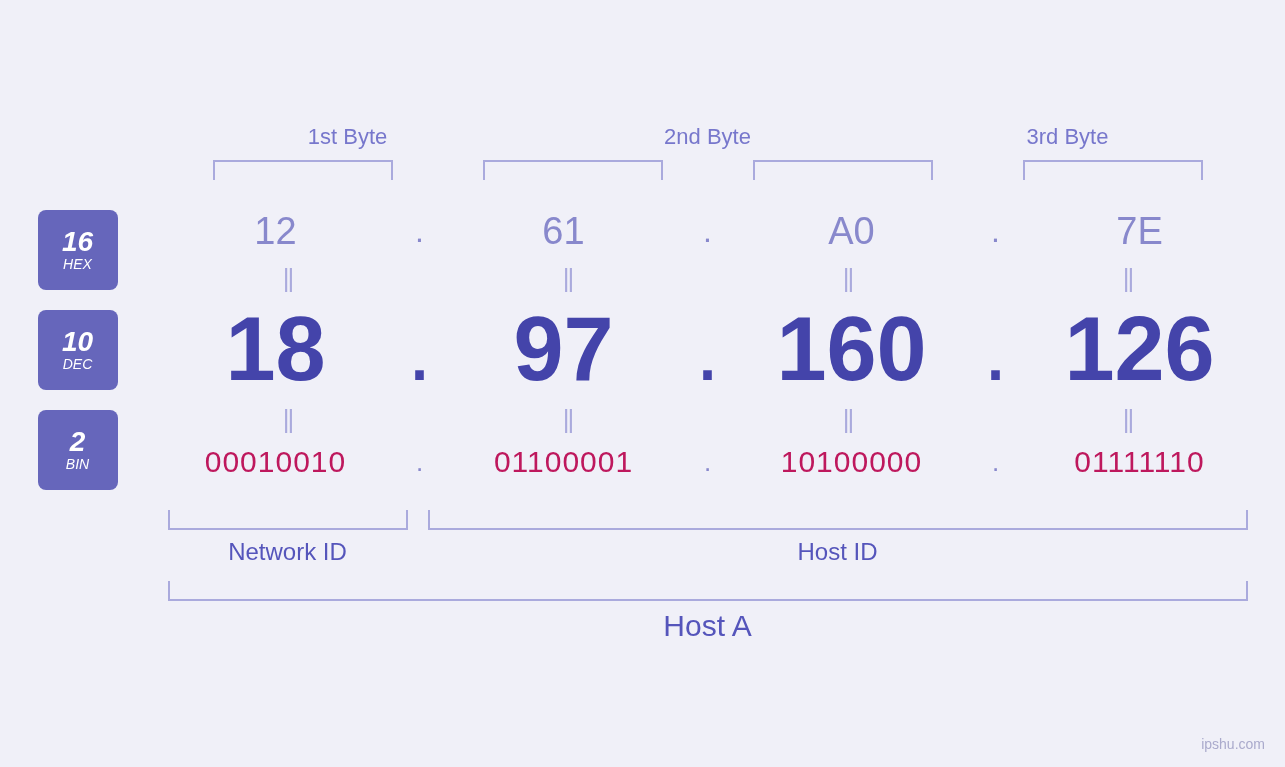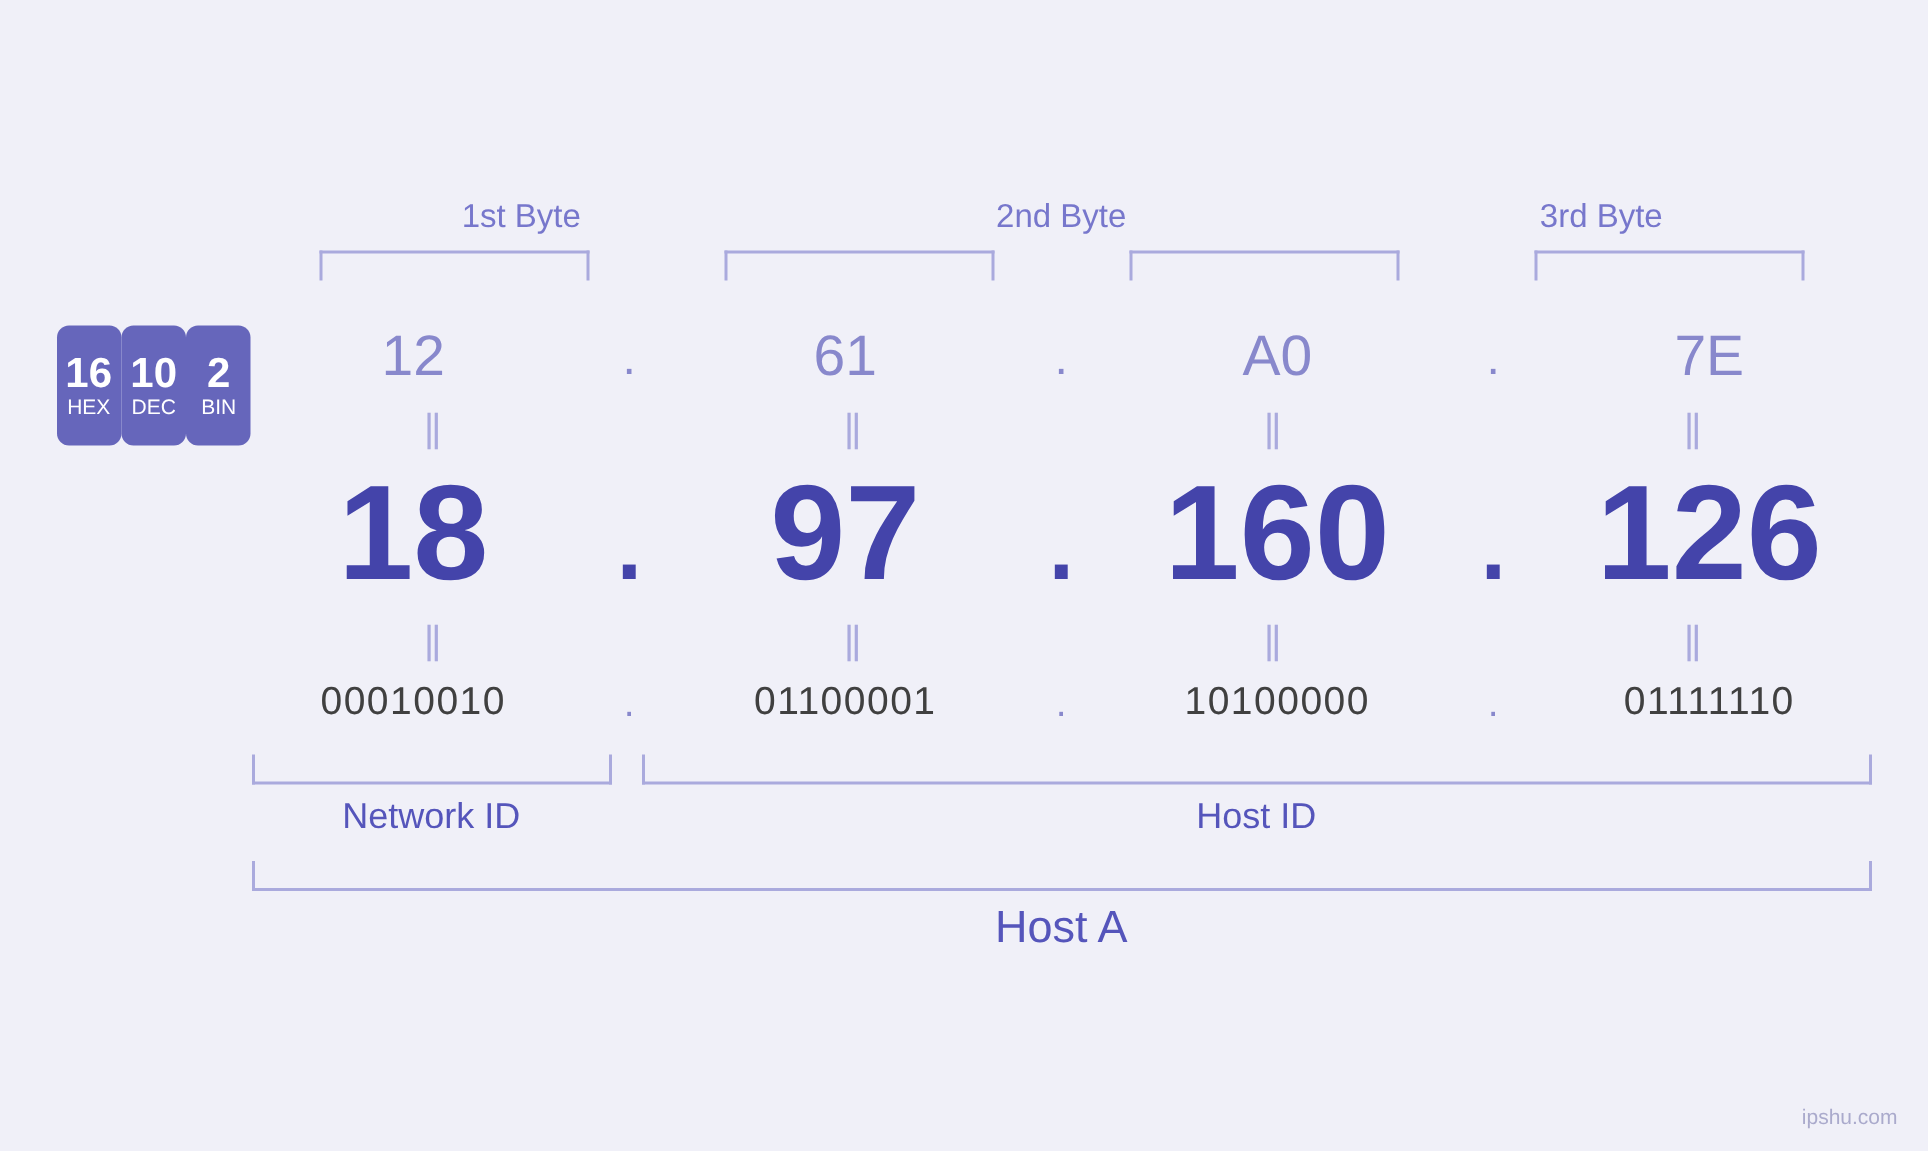--- a/index.html
+++ b/index.html
@@ -67,23 +67,25 @@
     
     .main-grid {
       display: flex;
       width: 1210px;
       align-items: stretch;
     }
 
     
     .base-labels {
       display: flex;
+      flex-direction: column;
       gap: 0;
       width: 130px;
       justify-content: space-around;
+      font-style: italic;
     }
 
     .base-badge {
       width: 80px;
       height: 80px;
       background: #6666bb;
       border-radius: 8px;
       display: flex;
       flex-direction: column;
       align-items: center;
@@ -140,22 +142,22 @@
     
     .dec-value {
       color: #4444aa;
       font-size: 90px;
       font-weight: 700;
       line-height: 1;
     }
 
     
     .bin-value {
-      color: #404040;
-      font-size: 26px;
+      color: #be185d;
+      font-size: 30px;
       font-weight: 400;
       letter-spacing: 1px;
     }
 
     
     .equals-row {
       display: flex;
       justify-content: space-around;
       padding: 0;
     }

